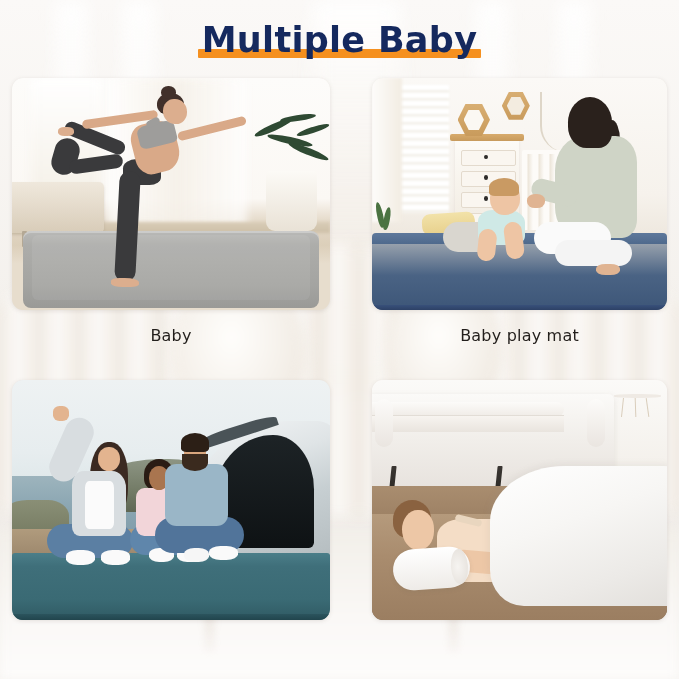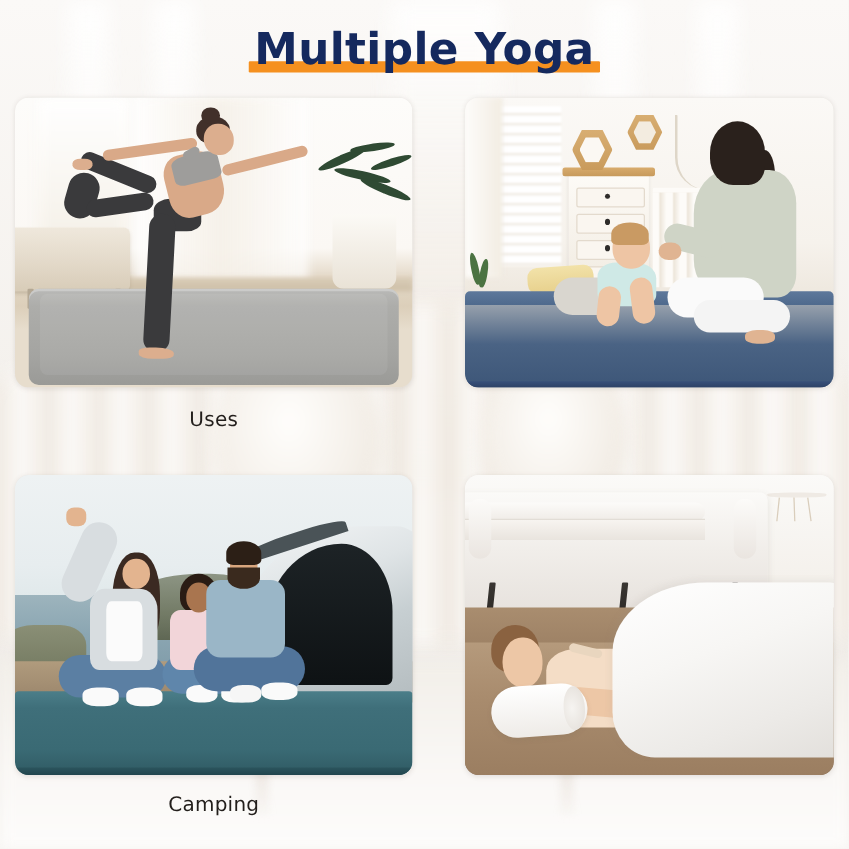--- a/index.html
+++ b/index.html
@@ -314,21 +314,21 @@
     <div class="bg-cushion"></div>
     <div class="bg-cushion b2"></div>
     <div class="bg-floor"></div>
     <div class="bg-leg" style="left:30%"></div>
     <div class="bg-leg" style="left:66%"></div>
   </div>
 
   <div class="title-wrap">
     <div class="title-inner">
       <div class="title-underline"></div>
-      <div class="title-text">Multiple Yoga</div>
+      <div class="title-text">Multiple Baby</div>
     </div>
   </div>
 
   <div class="card c1">
     <div class="scene">
       <div class="s1-room"></div>
       <div class="s1-win"></div>
       <div class="s1-curtain"></div>
       <div class="s1-floorline"></div>
       <div class="s1-ottoman"></div>
@@ -355,21 +355,21 @@
         <div class="sk y-torso"></div>
         <div class="gy y-bra"></div>
         <div class="gy y-bra2"></div>
         <div class="sk y-armf"></div>
         <div class="hair y-hair"></div>
         <div class="sk y-head"></div>
         <div class="hair y-bun"></div>
       </div>
     </div>
   </div>
-  <div class="label l1">Uses</div>
+  <div class="label l1">Baby</div>
 
   <div class="card c2">
     <div class="scene">
       <div class="s2-room"></div>
       <div class="s2-win"></div>
       <div class="s2-curtain"></div>
       <div class="s2-cord"></div>
       <div class="s2-crib"></div>
       <div class="s2-dresser"></div>
       <div class="s2-top"></div>
@@ -405,20 +405,21 @@
       <div class="fig" style="position:absolute;inset:0">
         <div class="gy b-leg" style="background:#d9d6cf;border-radius:26px"></div>
         <div class="gy b-body" style="background:#cfe9e6"></div>
         <div class="sk b-arm"></div>
         <div class="sk b-arm2"></div>
         <div class="sk b-head"></div>
         <div class="hair b-hair" style="background:#c99a63"></div>
       </div>
     </div>
   </div>
+  <div class="label l2">Baby play mat</div>
 
   <div class="card c3">
     <div class="scene">
       <div class="s3-sky"></div>
       <div class="s3-sea"></div>
       <div class="s3-cliff"></div>
       <div class="s3-cliff2"></div>
       <div class="s3-ground"></div>
       <div class="s3-tent"></div>
       <div class="s3-tentseam"></div>
@@ -449,21 +450,20 @@
         <div class="gy mn-legs" style="background:#51749a;border-radius:22px"></div>
         <div class="gy mn-body" style="background:#9ab6c7"></div>
         <div class="gy mn-shoe" style="background:#fafafa;border-radius:40%"></div>
         <div class="gy mn-shoe2" style="background:#f6f6f6;border-radius:40%"></div>
         <div class="sk mn-head"></div>
         <div class="hair mn-beard" style="background:#3a2a1e"></div>
         <div class="hair mn-hair"></div>
       </div>
     </div>
   </div>
-  <div class="label l3">Camping</div>
 
   <div class="card c4">
     <div class="scene">
       <div class="s4-room"></div>
       <div class="s4-wall"></div>
       <div class="s4-table">
         <div class="s4-ttop"></div>
         <div class="s4-tleg" style="left:18%"></div>
         <div class="s4-tleg" style="left:44%;transform:rotate(-2deg)"></div>
         <div class="s4-tleg" style="left:70%;transform:rotate(-8deg)"></div>

